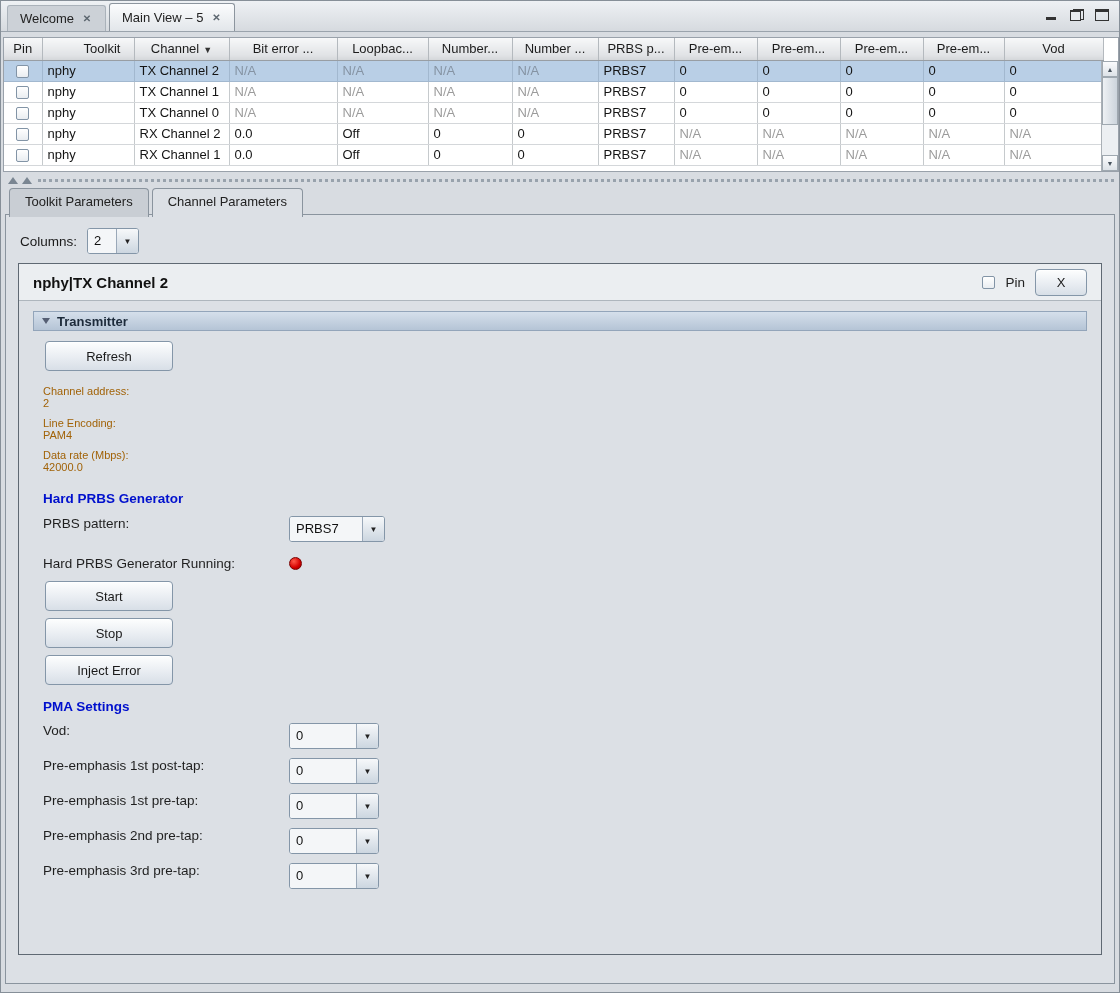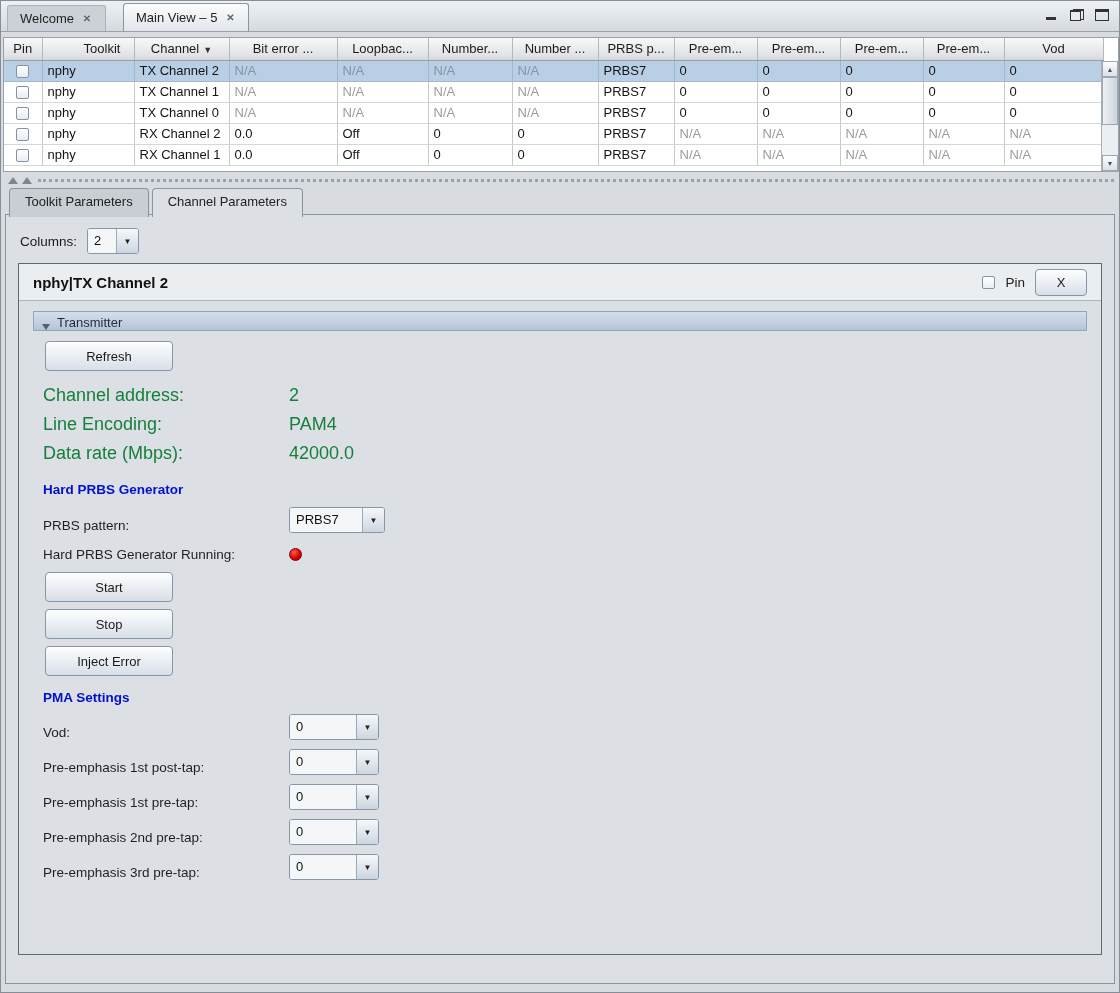--- a/index.html
+++ b/index.html
@@ -6,21 +6,21 @@
   body { margin:0; background:#c8cdd3; font-family:"Liberation Sans", sans-serif; }
   .screen { position:relative; width:1120px; height:993px; background:#d8dce1;
             border:1px solid #868f98; overflow:hidden; }
 
   
   .editor-tabbar { position:absolute; top:0; left:0; right:0; height:31px;
      background:linear-gradient(#eef1f4,#d6dadf); border-bottom:1px solid #9aa3ac;
      display:flex; align-items:flex-end; padding-left:6px; }
   .etab { display:flex; align-items:center; gap:7px; padding:5px 12px 6px; font-size:13px;
      color:#222; border:1px solid #aab2ba; border-bottom:none; border-radius:3px 3px 0 0;
-     background:#ccd1d7; margin-right:17px; height:26px; }
+     background:#ccd1d7; margin-right:3px; height:26px; }
   .etab.active { background:linear-gradient(#fbfcfd,#e2e6ea); border-color:#8c959e; height:28px; }
   .tab-close { width:12px; height:12px; display:inline-flex; align-items:center; justify-content:center; }
   .tab-close::after { content:"✕"; font-size:10px; color:#5c666f; font-weight:bold; }
 
   .win-controls { position:absolute; right:10px; top:8px; display:flex; gap:11px; }
   .wc { width:14px; height:12px; position:relative; display:inline-block; }
   .wc-min::after { content:""; position:absolute; left:1px; right:3px; bottom:1px; height:3px; background:#2f3轨84; background:#333; }
   .wc-restore::before { content:""; position:absolute; right:0; top:0; width:9px; height:8px; border:1px solid #333; border-top-width:2px; }
   .wc-restore::after { content:""; position:absolute; left:0; bottom:0; width:9px; height:8px; border:1px solid #333; border-top-width:2px; background:#e8ebee; }
   .wc-max::after { content:""; position:absolute; inset:0; border:1px solid #333; border-top-width:3px; }
@@ -85,45 +85,45 @@
 
   
   .channel-panel { position:absolute; left:12px; right:12px; top:48px; bottom:28px;
      border:1px solid #5f6973; background:#dce0e5; }
   .panel-titlebar { height:37px; display:flex; align-items:center; padding:0 14px;
      background:#ebeef1; border-bottom:1px solid #aeb6bd; }
   .panel-title { font-size:15px; font-weight:bold; color:#111; }
   .titlebar-right { margin-left:auto; display:flex; align-items:center; gap:10px; font-size:13.5px; color:#222; }
   .panel-body { position:absolute; top:37px; left:0; right:0; bottom:0; padding:10px 14px; overflow:hidden; }
 
-  .section-bar { height:20px; display:flex; align-items:flex-end; gap:7px; padding:0 8px;
+  .section-bar { height:20px; display:flex; align-items:center; gap:7px; padding:0 8px;
      background:linear-gradient(#d5dfeb,#b5c4d6); border:1px solid #93a5ba;
-     font-size:13px; font-weight:normal; color:#1c2a3a; }
+     font-size:13px; font-weight:bold; color:#1c2a3a; }
   .disc-tri { width:0; height:0; border-left:4px solid transparent; border-right:4px solid transparent;
      border-top:6px solid #555f74; }
 
   .btn { display:flex; align-items:center; justify-content:center; width:128px; height:30px;
      border:1px solid #8496a8; border-radius:4px; font-size:13px; color:#1a1a1a;
      background:linear-gradient(#fdfefe 0%, #e9edf2 55%, #d8dfe7 100%);
      box-shadow:inset 0 1px 0 rgba(255,255,255,.7); }
   .btn.refresh { margin:10px 0 0 12px; }
   .btn.act { margin:7px 16px 0 12px; }
   .btn.first { margin-top:10px; }
   .xbtn { width:52px; height:27px; margin:0; }
 
   .cbx-row { display:flex; align-items:center; gap:8px; margin:14px 0 0 16px; font-size:13.5px; color:#1a1a1a; }
 
   .h-blue { margin:20px 0 0 10px; font-size:13.5px; font-weight:bold; color:#0010cd; }
   .h-blue.tight { margin-top:18px; }
   .h-blue.pma { margin-top:14px; }
 
-  .frow { display:flex; margin:8px 0 0 10px; font-size:18px; color:#15803d; }
+  .frow { display:flex; margin:8px 0 0 10px; font-size:11px; color:#a16207;flex-direction:column; }
   .frow.first { margin-top:14px; }
   .frow .lbl { width:246px; }
-  .combo-row { display:flex; align-items:flex-end; margin:9px 0 0 10px; font-size:13.5px; color:#1f1f1f; }
+  .combo-row { display:flex; align-items:flex-start; margin:9px 0 0 10px; font-size:13.5px; color:#1f1f1f; }
   .combo-row.prbs { margin-top:10px; }
   .combo-row .lbl { width:246px; }
 
   .status-row { display:flex; align-items:center; margin:14px 0 0 10px; font-size:13.5px; color:#1f1f1f; }
   .status-row .lbl { width:246px; }
   .dot { width:13px; height:13px; border-radius:50%;
      background:radial-gradient(circle at 35% 30%, #ff5a4a, #d40000 60%, #8e0000);
      border:1px solid #7a0000; }
 </style>
 </head>

